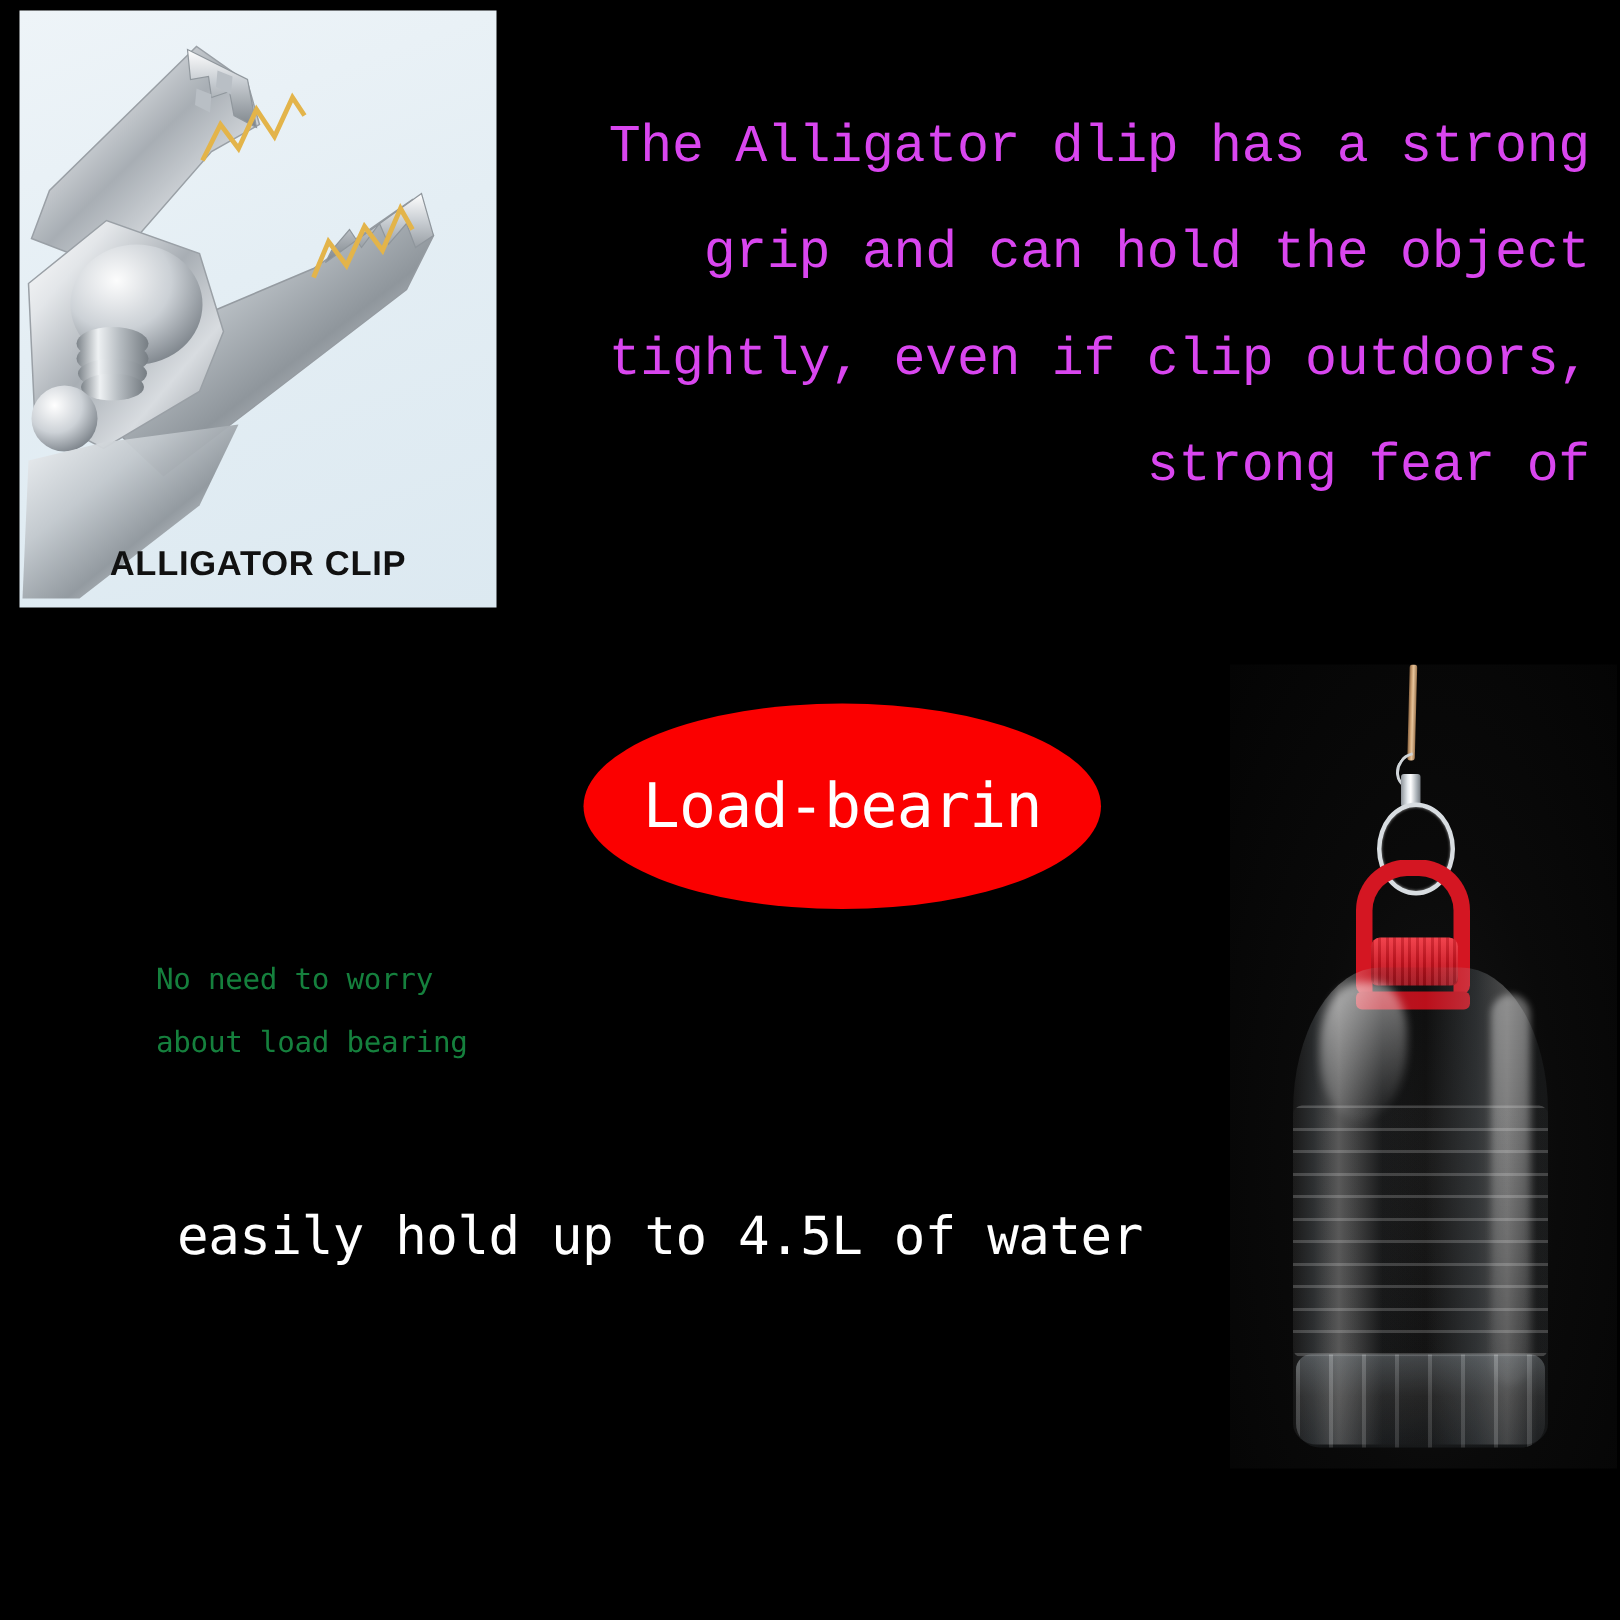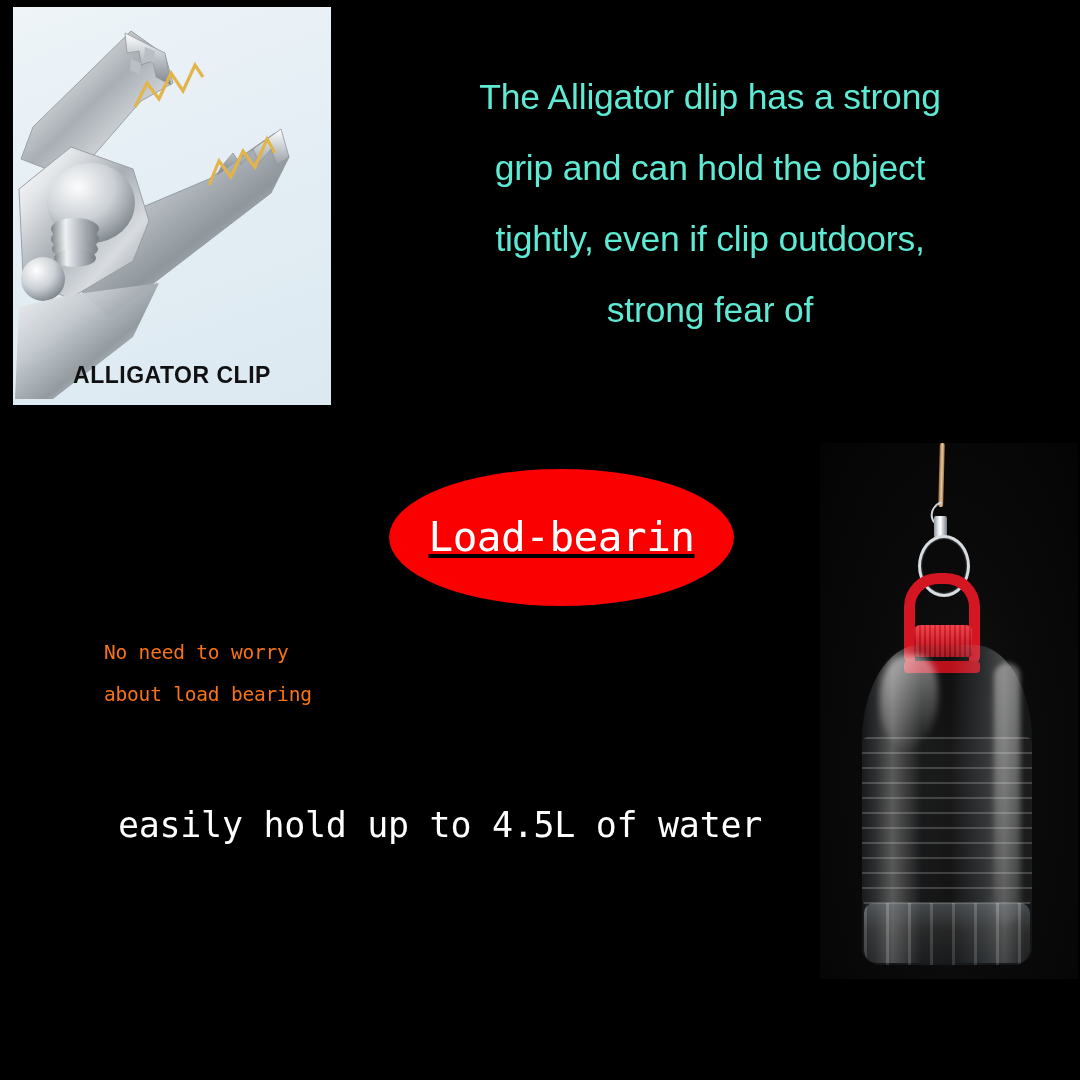--- a/index.html
+++ b/index.html
@@ -47,59 +47,58 @@
     color: #111111;
     margin-top: 17px;
   }
 
   
   .headline {
     position: absolute;
     left: 360px;
     top: 62px;
     width: 700px;
-    text-align: center;
-    color: #5eead4;
-    font-family: Liberation Sans, sans-serif;
+    text-align: right;
+    color: #d946ef;
+    font-family: Liberation Mono, monospace;
     font-size: 35.5px;
     line-height: 71px;
     letter-spacing: -0.2px;
     white-space: nowrap;
   }
   .headline .ln { display: block; }
 
   
   .badge {
     position: absolute;
     left: 389px;
     top: 469px;
     width: 345px;
     height: 137px;
     border-radius: 50%;
     background: #fb0000;
     display: flex;
     align-items: center;
     justify-content: center;
-    text-decoration: underline;
   }
   .badge-label {
     color: #ffffff;
     font-family: "DejaVu Sans Mono", monospace;
     font-size: 41px;
     letter-spacing: -0.5px;
     line-height: 1;
     white-space: nowrap;
   }
 
   
   .note {
     position: absolute;
     left: 104px;
     top: 632px;
-    color: #f97316;
+    color: #15803d;
     font-family: "DejaVu Sans Mono", monospace;
     font-size: 19.5px;
     line-height: 42px;
     letter-spacing: -0.2px;
     white-space: nowrap;
   }
   .note .ln { display: block; }
 
   
   .claim {

